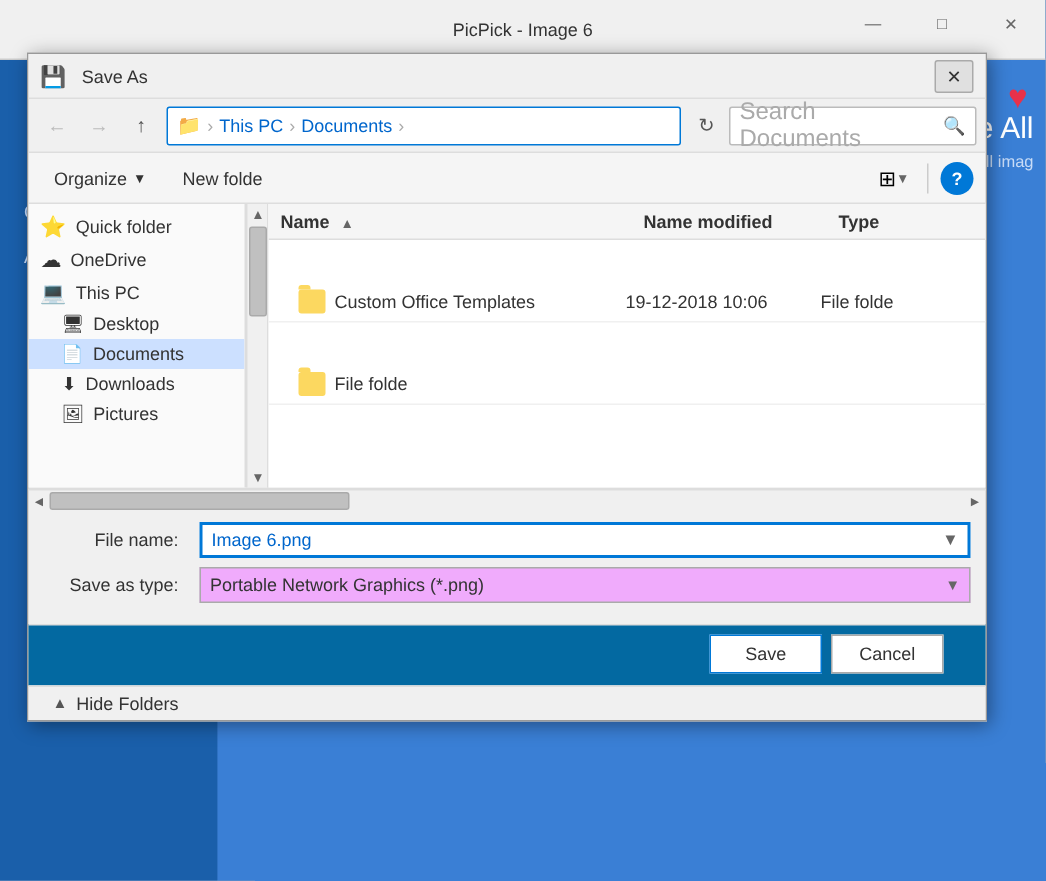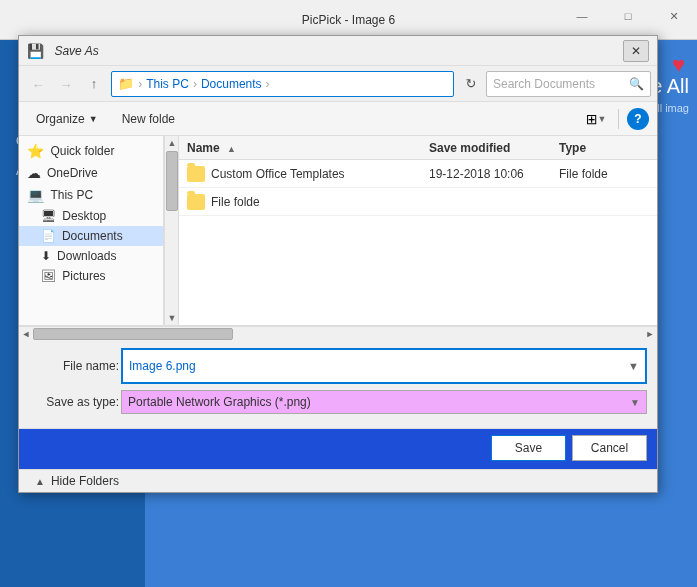--- a/index.html
+++ b/index.html
@@ -111,21 +111,20 @@
       padding: 0 8px;
       border-bottom: 1px solid #ddd;
       position: relative;
     }
 
     .dialog-title {
       font-size: 12px;
       color: #333;
       flex: 1;
       padding-left: 4px;
-      font-style: italic;
     }
 
     .dialog-close-btn {
       width: 26px;
       height: 22px;
       display: flex;
       align-items: center;
       justify-content: center;
       background: #e0e0e0;
       border: 1px solid #aaa;
@@ -314,25 +313,26 @@
     .sort-arrow {
       color: #666;
       margin-left: 4px;
       font-size: 9px;
     }
 
     .file-row {
       display: flex;
       align-items: center;
       height: 28px;
-      padding: 0 8px;
+      padding: 0 20px;
       border-bottom: 1px solid #f0f0f0;
       cursor: pointer;
       font-size: 12px;
       color: #333;
+      margin-top: 27px;
     }
 
     .folder-icon-sm {
       width: 18px;
       height: 16px;
       background: #fcd860;
       border-radius: 2px;
       margin-right: 6px;
       position: relative;
       flex-shrink: 0;
@@ -390,37 +390,37 @@
     
     .bottom-fields {
       padding: 8px 10px;
       background: #f0f0f0;
     }
 
     .field-row {
       display: flex;
       align-items: center;
       margin-bottom: 6px;
-      gap: 2px;
+      gap: 14px;
     }
 
     .field-label {
       width: 90px;
       text-align: right;
       font-size: 12px;
       color: #333;
       flex-shrink: 0;
     }
 
     .field-input {
       flex: 1;
       height: 24px;
       border: 2px solid #0078d7;
       background: white;
-      padding: 16px 6px;
+      padding: 4px 6px;
       font-size: 12px;
       color: #333;
       outline: none;
       display: flex;
       align-items: center;
     }
 
     .field-select {
       flex: 1;
       height: 24px;
@@ -436,23 +436,23 @@
 
     .dropdown-arrow {
       color: #666;
       font-size: 10px;
     }
 
     
     .dialog-buttons {
       display: flex;
       justify-content: flex-end;
-      padding: 6px 10px 8px;
+      padding: 6px 28px 8px;
       gap: 6px;
-      background: #1d4ed8;
+      background: #0369a1;
       border-top: 1px solid #ddd;
     }
 
     .btn-save {
       width: 75px;
       height: 26px;
       background: white;
       border: 1px solid #0078d7;
       color: #333;
       font-size: 12px;
@@ -544,21 +544,21 @@
         <span style="color:#aaa;">›</span>
         <span class="breadcrumb-link">This PC</span>
         <span class="breadcrumb-sep">›</span>
         <span class="breadcrumb-link">Documents</span>
         <span class="breadcrumb-sep">›</span>
       </div>
 
       <div class="nav-btn">↻</div>
 
       <div class="search-box">
-        <span style="color:#aaa;font-size:12px;">Search Documents</span>
+        <span style="color:#aaa;font-size:16px;">Search Documents</span>
         <span style="margin-left:auto;color:#aaa;font-size:12px;">🔍</span>
       </div>
     </div>
 
     <div class="toolbar">
       <div class="toolbar-btn">
         <span>Organize</span>
         <span style="font-size:9px;">▼</span>
       </div>
       <div class="toolbar-btn">
@@ -622,21 +622,21 @@
           <div style="width:14px;height:14px;display:flex;align-items:center;justify-content:center;font-size:9px;color:#666;">▼</div>
         </div>
       </div>
 
       <div class="file-list">
         <div class="file-list-header">
           <div class="col-name">
             <span>Name</span>
             <span class="sort-arrow">▲</span>
           </div>
-          <div class="col-date">Save modified</div>
+          <div class="col-date">Name modified</div>
           <div class="col-type">Type</div>
         </div>
 
         <div class="file-row">
           <div class="folder-icon-sm"></div>
           <div class="col-name">Custom Office Templates</div>
           <div class="col-date">19-12-2018 10:06</div>
           <div class="col-type">File folde</div>
         </div>
 

